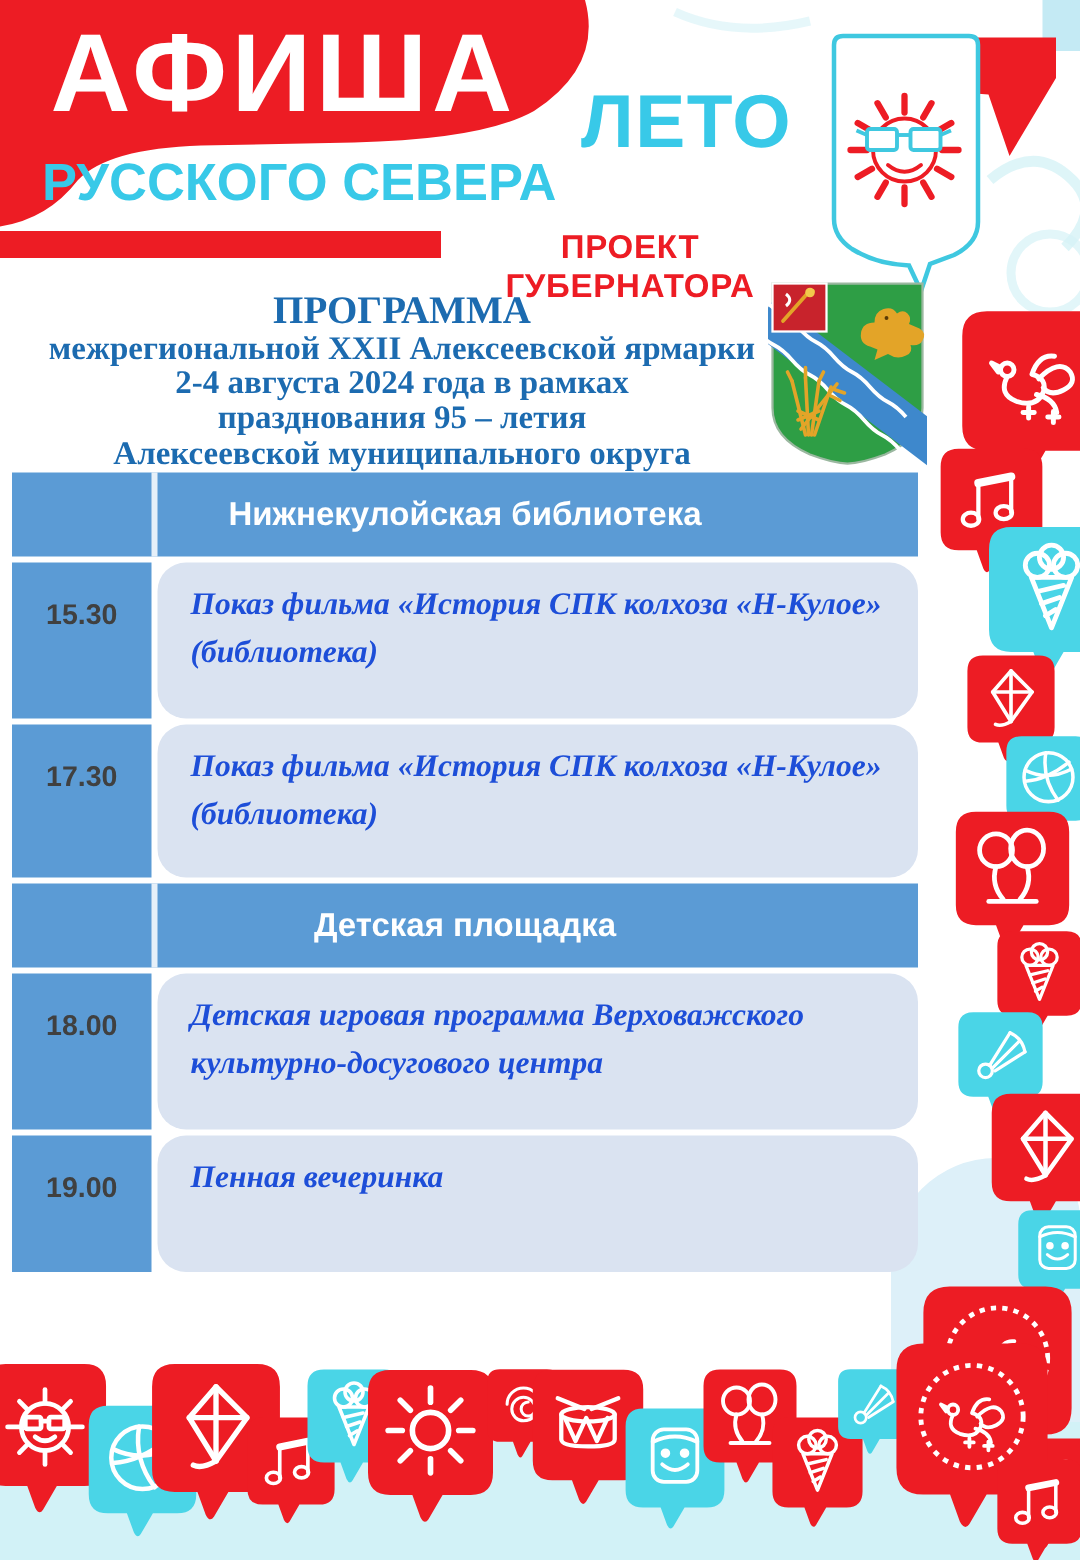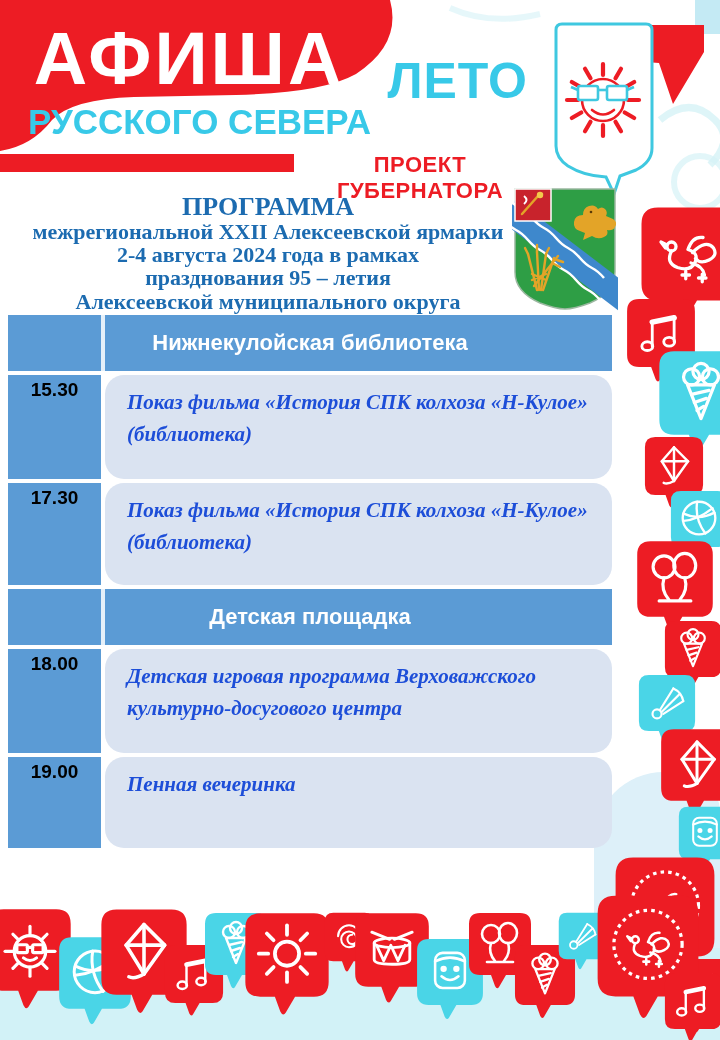--- a/index.html
+++ b/index.html
@@ -1,21 +1,21 @@
 <!DOCTYPE html>
 <html style="--red: #ED1C24; --cyan: #4AD5E7; --title-cyan: #38C9E8; --header-blue: #5B9BD5; --cell-light: #DAE3F1; --program-blue: #1C6BB0; --band-cyan: #D2F2F7; --emblem-green: #2E9E45; --emblem-gold: #E3A428; --emblem-blue: #3E88CC;"><head>
 <meta charset="utf-8">
 <style>
   html,body{margin:0;padding:0;}
   .page{position:relative;width:720px;height:1040px;background:#fff;overflow:hidden;
         font-family:"Liberation Sans",sans-serif;}
 
   
   .hdr-svg{position:absolute;left:0;top:0;z-index:1;}
-  .afisha{position:absolute;left:0;top:16px;width:378px;text-align:center;z-index:2;
+  .afisha{position:absolute;left:0;top:6px;width:378px;text-align:center;z-index:2;
           font-size:74px;font-weight:bold;color:#fff;letter-spacing:3px;}
   .leto{position:absolute;left:386px;top:52px;width:142px;text-align:right;z-index:2;
         font-size:50px;font-weight:bold;color:var(--title-cyan);letter-spacing:1px;}
   .rs{position:absolute;left:28px;top:102px;width:584px;z-index:2;
       font-size:35px;font-weight:bold;color:var(--title-cyan);}
   .project{position:absolute;left:300px;top:152px;width:240px;text-align:center;z-index:2;
            font-size:22px;font-weight:bold;color:var(--red);letter-spacing:.5px;}
 
   
   .program{position:absolute;left:8px;top:193px;width:520px;text-align:center;z-index:2;
@@ -24,22 +24,22 @@
   .program .l{font-size:22px;}
 
   .emblem{position:absolute;left:512px;top:186px;z-index:2;}
 
   
   .table{position:absolute;left:8px;top:315px;width:604px;z-index:2;
          display:grid;grid-template-columns:93px 507px;gap:4px;}
   .sec{grid-column:1/-1;background:var(--header-blue);color:#fff;font-weight:bold;font-size:22px;
        display:flex;align-items:center;justify-content:center;position:relative;}
   .sec::after{content:"";position:absolute;left:93px;width:4px;top:0;bottom:0;background:#fff;opacity:.85;}
-  .time{background:var(--header-blue);color:#000000;font-weight:bold;font-size:19px;
-        text-align:center;padding-top:4px;box-sizing:border-box;}
+  .time{background:var(--header-blue);color:#404040;font-weight:bold;font-size:19px;
+        text-align:center;padding-top:25px;box-sizing:border-box;}
   .desc{background:var(--cell-light);font-family:"Liberation Serif",serif;font-style:italic;font-weight:bold;
         font-size:21px;text-align:left;padding:12px 22px 0;box-sizing:border-box;color:#1d4ed8;line-height:1.5;border-radius:19px;}
   .h56{height:56px;} .h104{height:104px;} .h102{height:102px;} .h90{height:91px;}
 
   
   .band{position:absolute;left:0;top:948px;width:720px;height:92px;background:var(--band-cyan);z-index:1;}
   .blob{position:absolute;left:594px;top:772px;width:126px;height:200px;background:#DDF0F9;
         border-radius:70px 40px 0 0;z-index:0;}
   .corner{position:absolute;left:695px;top:-8px;width:34px;height:42px;background:#C4EAF4;border-radius:6px;z-index:0;}
   .bubble{position:absolute;z-index:3;}

